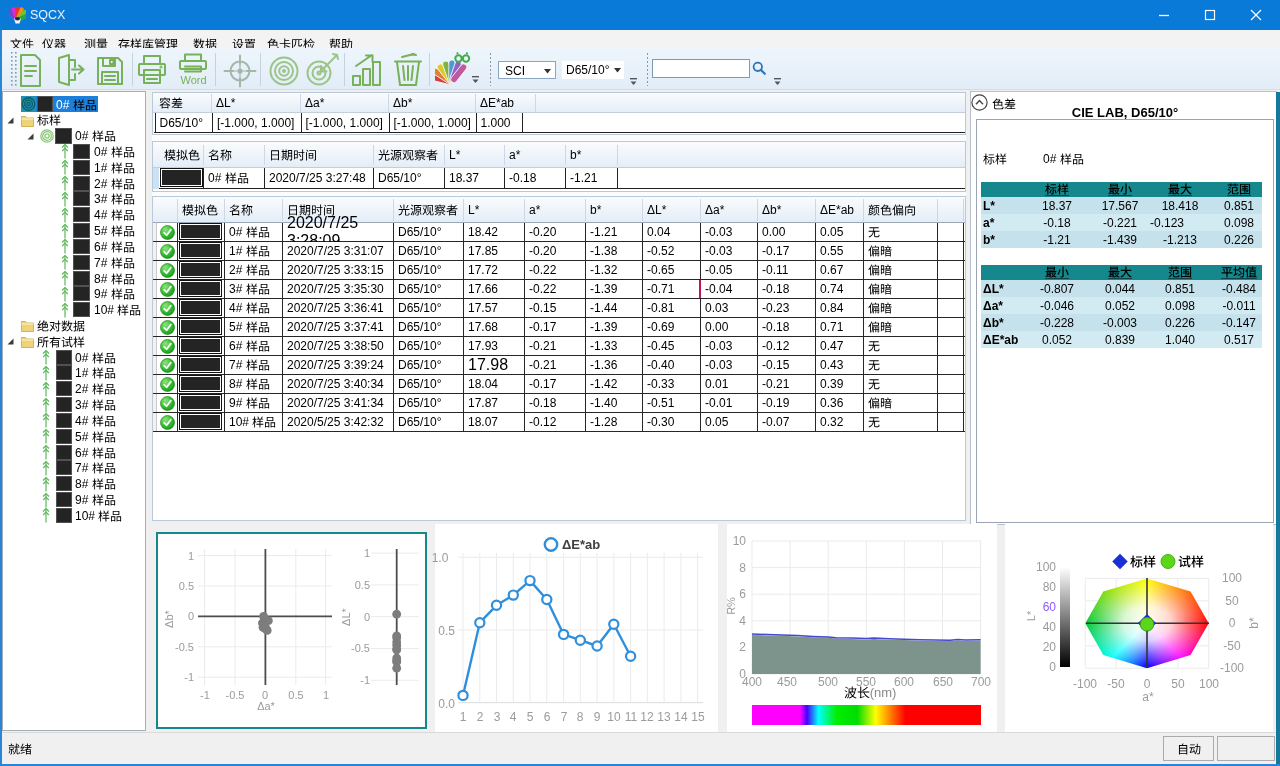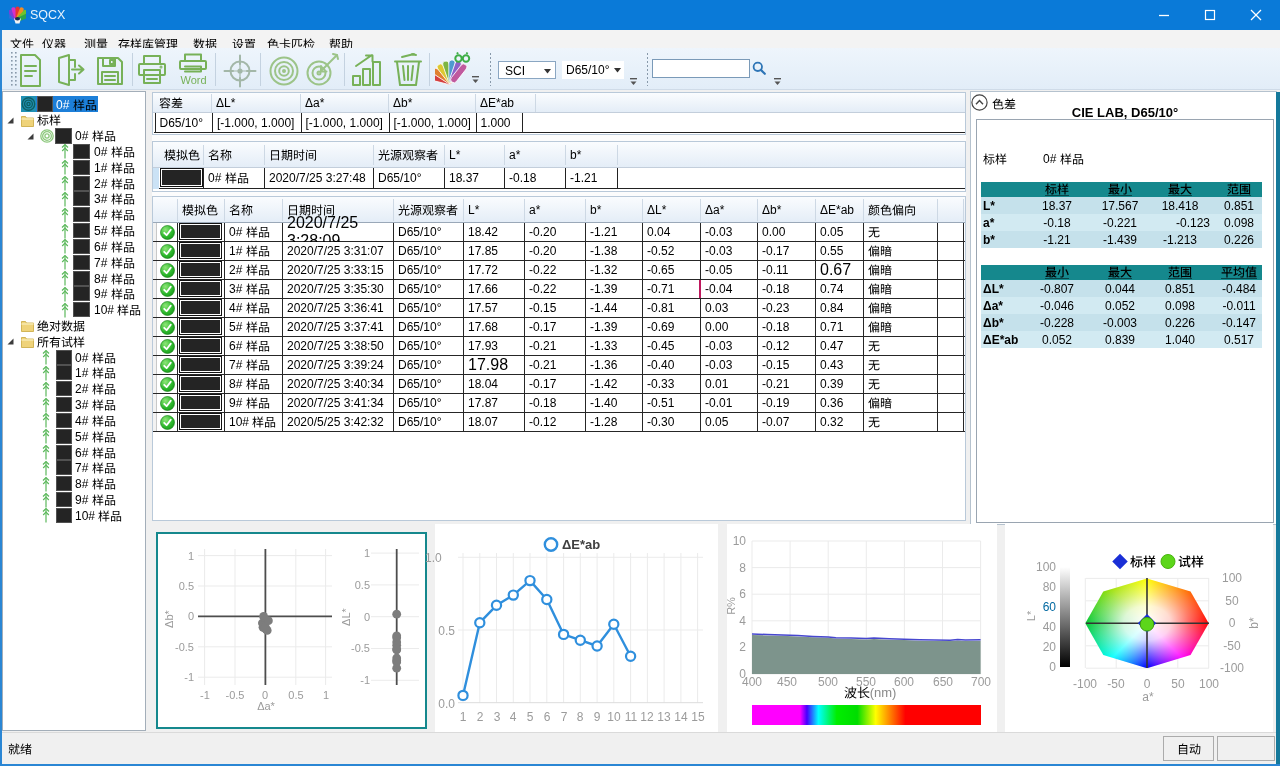--- a/index.html
+++ b/index.html
@@ -784,21 +784,21 @@
       <use href="#u54c1" x="1000"></use>
     </svg></div>
 <div class="a" style="left:283px;top:261px;width:111px;height:18px;border-right:1px solid #262626;padding-left:4px;font-size:12px;display:flex;align-items:center">2020/7/25 3:33:15</div>
 <div class="a" style="left:394px;top:261px;width:70px;height:18px;border-right:1px solid #262626;padding-left:4px;font-size:12px;display:flex;align-items:center">D65/10°</div>
 <div class="a" style="left:464px;top:261px;width:61px;height:18px;border-right:1px solid #262626;padding-left:4px;font-size:12px;display:flex;align-items:center">17.72</div>
 <div class="a" style="left:525px;top:261px;width:61px;height:18px;border-right:1px solid #262626;padding-left:4px;font-size:12px;display:flex;align-items:center">-0.22</div>
 <div class="a" style="left:586px;top:261px;width:57px;height:18px;border-right:1px solid #262626;padding-left:4px;font-size:12px;display:flex;align-items:center">-1.32</div>
 <div class="a" style="left:643px;top:261px;width:58px;height:18px;border-right:1px solid #262626;padding-left:4px;font-size:12px;display:flex;align-items:center">-0.65</div>
 <div class="a" style="left:701px;top:261px;width:57px;height:18px;border-right:1px solid #262626;padding-left:4px;font-size:12px;display:flex;align-items:center">-0.05</div>
 <div class="a" style="left:758px;top:261px;width:58px;height:18px;border-right:1px solid #262626;padding-left:4px;font-size:12px;display:flex;align-items:center">-0.11</div>
-<div class="a" style="left:816px;top:261px;width:48px;height:18px;border-right:1px solid #262626;padding-left:4px;font-size:16px;display:flex;align-items:center">0.67</div>
+<div class="a" style="left:816px;top:261px;width:48px;height:18px;border-right:1px solid #262626;padding-left:4px;font-size:12px;display:flex;align-items:center">0.67</div>
 <div class="a" style="left:864px;top:261px;width:74px;height:18px;border-right:1px solid #262626;padding-left:4px;font-size:12px;display:flex;align-items:center">
     <svg class="z" width="24" height="12" viewBox="0 0 2000 1000">
       <use href="#u504f"></use>
       <use href="#u6697" x="1000"></use>
     </svg>
   </div>
 <div class="a" style="left:938px;top:261px;width:26px;height:18px;border-right:1px solid #262626"></div>
 <div class="a" style="left:153px;top:280px;width:812px;height:19px;background:#fff;border-bottom:1px solid #262626"></div>
 <div class="a" style="left:153px;top:280px;width:4px;height:18px;background:#f2f2f2;border-right:1px solid #c8c8c8"></div>
 <svg class="a" style="left:160px;top:282px" width="15" height="15" viewBox="0 0 15 15">
@@ -1122,21 +1122,21 @@
 <div class="a" style="left:981px;top:197px;width:281px;height:17px;background:#c5e1eb"></div>
 <div class="a" style="left:983px;top:199px;font-size:12px;font-weight:bold">L*</div>
 <div class="a" style="left:1027px;top:199px;width:60px;font-size:12px;text-align:center">18.37</div>
 <div class="a" style="left:1090px;top:199px;width:60px;font-size:12px;text-align:center">17.567</div>
 <div class="a" style="left:1150px;top:199px;width:60px;font-size:12px;text-align:center">18.418</div>
 <div class="a" style="left:1209px;top:199px;width:60px;font-size:12px;text-align:center">0.851</div>
 <div class="a" style="left:981px;top:214px;width:281px;height:17px;background:#d2eaf2"></div>
 <div class="a" style="left:983px;top:216px;font-size:12px;font-weight:bold">a*</div>
 <div class="a" style="left:1027px;top:216px;width:60px;font-size:12px;text-align:center">-0.18</div>
 <div class="a" style="left:1090px;top:216px;width:60px;font-size:12px;text-align:center">-0.221</div>
-<div class="a" style="left:1150px;top:216px;width:60px;font-size:12px;text-align:right">-0.123</div>
+<div class="a" style="left:1150px;top:216px;width:60px;font-size:12px;text-align:left">-0.123</div>
 <div class="a" style="left:1209px;top:216px;width:60px;font-size:12px;text-align:center">0.098</div>
 <div class="a" style="left:981px;top:231px;width:281px;height:17px;background:#c5e1eb"></div>
 <div class="a" style="left:983px;top:233px;font-size:12px;font-weight:bold">b*</div>
 <div class="a" style="left:1027px;top:233px;width:60px;font-size:12px;text-align:center">-1.21</div>
 <div class="a" style="left:1090px;top:233px;width:60px;font-size:12px;text-align:center">-1.439</div>
 <div class="a" style="left:1150px;top:233px;width:60px;font-size:12px;text-align:center">-1.213</div>
 <div class="a" style="left:1209px;top:233px;width:60px;font-size:12px;text-align:center">0.226</div>
 <div class="a" style="left:981px;top:265px;width:281px;height:15px;background:#15888d"></div>
 <div class="a" style="left:1027px;top:266px;width:60px;font-size:12px;text-align:center;line-height:0"><span style="display:inline-block;border-bottom:1px solid #0a4548;line-height:0"><svg class="z" width="24" height="12" viewBox="0 0 2000 1000" fill="#0a4548" style="vertical-align:0px;">
         <use href="#m6700"></use>
@@ -1270,21 +1270,21 @@
     <circle cx="59.5" cy="79.3" r="4.6" fill="#fff" stroke="#2f8fdd" stroke-width="2.2"></circle>
     <circle cx="76.3" cy="69.1" r="4.6" fill="#fff" stroke="#2f8fdd" stroke-width="2.2"></circle>
     <circle cx="93.0" cy="54.6" r="4.6" fill="#fff" stroke="#2f8fdd" stroke-width="2.2"></circle>
     <circle cx="109.8" cy="73.5" r="4.6" fill="#fff" stroke="#2f8fdd" stroke-width="2.2"></circle>
     <circle cx="126.6" cy="108.4" r="4.6" fill="#fff" stroke="#2f8fdd" stroke-width="2.2"></circle>
     <circle cx="143.3" cy="114.2" r="4.6" fill="#fff" stroke="#2f8fdd" stroke-width="2.2"></circle>
     <circle cx="160.1" cy="120.0" r="4.6" fill="#fff" stroke="#2f8fdd" stroke-width="2.2"></circle>
     <circle cx="176.8" cy="98.2" r="4.6" fill="#fff" stroke="#2f8fdd" stroke-width="2.2"></circle>
     <circle cx="193.6" cy="130.2" r="4.6" fill="#fff" stroke="#2f8fdd" stroke-width="2.2"></circle>
   </svg>
-<div class="a t11" style="left:425px;top:551px;width:30px;text-align:left;font-size:12px">1.0</div>
+<div class="a t11" style="left:425px;top:551px;width:30px;text-align:center;font-size:12px">1.0</div>
 <div class="a t11" style="left:425px;top:624px;width:30px;text-align:right;font-size:12px">0.5</div>
 <div class="a t11" style="left:425px;top:697px;width:30px;text-align:right;font-size:12px">0.0</div>
 <div class="a" style="left:453px;top:710px;width:20px;text-align:center;font-size:12px;color:#9b9b9b">1</div>
 <div class="a" style="left:470px;top:710px;width:20px;text-align:center;font-size:12px;color:#9b9b9b">2</div>
 <div class="a" style="left:487px;top:710px;width:20px;text-align:center;font-size:12px;color:#9b9b9b">3</div>
 <div class="a" style="left:503px;top:710px;width:20px;text-align:center;font-size:12px;color:#9b9b9b">4</div>
 <div class="a" style="left:520px;top:710px;width:20px;text-align:center;font-size:12px;color:#9b9b9b">5</div>
 <div class="a" style="left:537px;top:710px;width:20px;text-align:center;font-size:12px;color:#9b9b9b">6</div>
 <div class="a" style="left:554px;top:710px;width:20px;text-align:center;font-size:12px;color:#9b9b9b">7</div>
 <div class="a" style="left:570px;top:710px;width:20px;text-align:center;font-size:12px;color:#9b9b9b">8</div>
@@ -1341,21 +1341,21 @@
       <use href="#m6807"></use>
       <use href="#m6837" x="1000"></use>
     </svg></div>
 <div class="a" style="left:1178px;top:554px;font-size:13px;font-weight:bold"><svg class="z" width="26" height="13" viewBox="0 0 2000 1000">
       <use href="#m8bd5"></use>
       <use href="#m6837" x="1000"></use>
     </svg></div>
 <div class="a" style="left:1060px;top:567px;width:10px;height:100px;background:linear-gradient(#ffffff,#000000)"></div>
 <div class="a" style="left:1018px;top:560px;width:38px;text-align:right;font-size:12px;color:#9b9b9b">100</div>
 <div class="a" style="left:1018px;top:580px;width:38px;text-align:right;font-size:12px;color:#9b9b9b">80</div>
-<div class="a" style="left:1018px;top:600px;width:38px;text-align:right;font-size:12px;color:#0369a1">60</div>
+<div class="a" style="left:1018px;top:600px;width:38px;text-align:right;font-size:12px;color:#8b5cf6">60</div>
 <div class="a" style="left:1018px;top:620px;width:38px;text-align:right;font-size:12px;color:#9b9b9b">40</div>
 <div class="a" style="left:1018px;top:640px;width:38px;text-align:right;font-size:12px;color:#9b9b9b">20</div>
 <div class="a" style="left:1018px;top:660px;width:38px;text-align:right;font-size:12px;color:#9b9b9b">0</div>
 <div class="a t11" style="left:1026px;top:610px;transform:rotate(-90deg);font-size:11px">L*</div>
 <svg class="a" style="left:1080px;top:572px" width="135" height="100" viewBox="0 0 135 100" fill="none">
     <line x1="5.3" y1="6" x2="5.3" y2="96" stroke="#ebebeb"></line>
     <line x1="6" y1="96.2" x2="129" y2="96.2" stroke="#ebebeb"></line>
     <line x1="36.2" y1="6" x2="36.2" y2="96" stroke="#ebebeb"></line>
     <line x1="6" y1="73.8" x2="129" y2="73.8" stroke="#ebebeb"></line>
     <line x1="67.0" y1="6" x2="67.0" y2="96" stroke="#ebebeb"></line>

